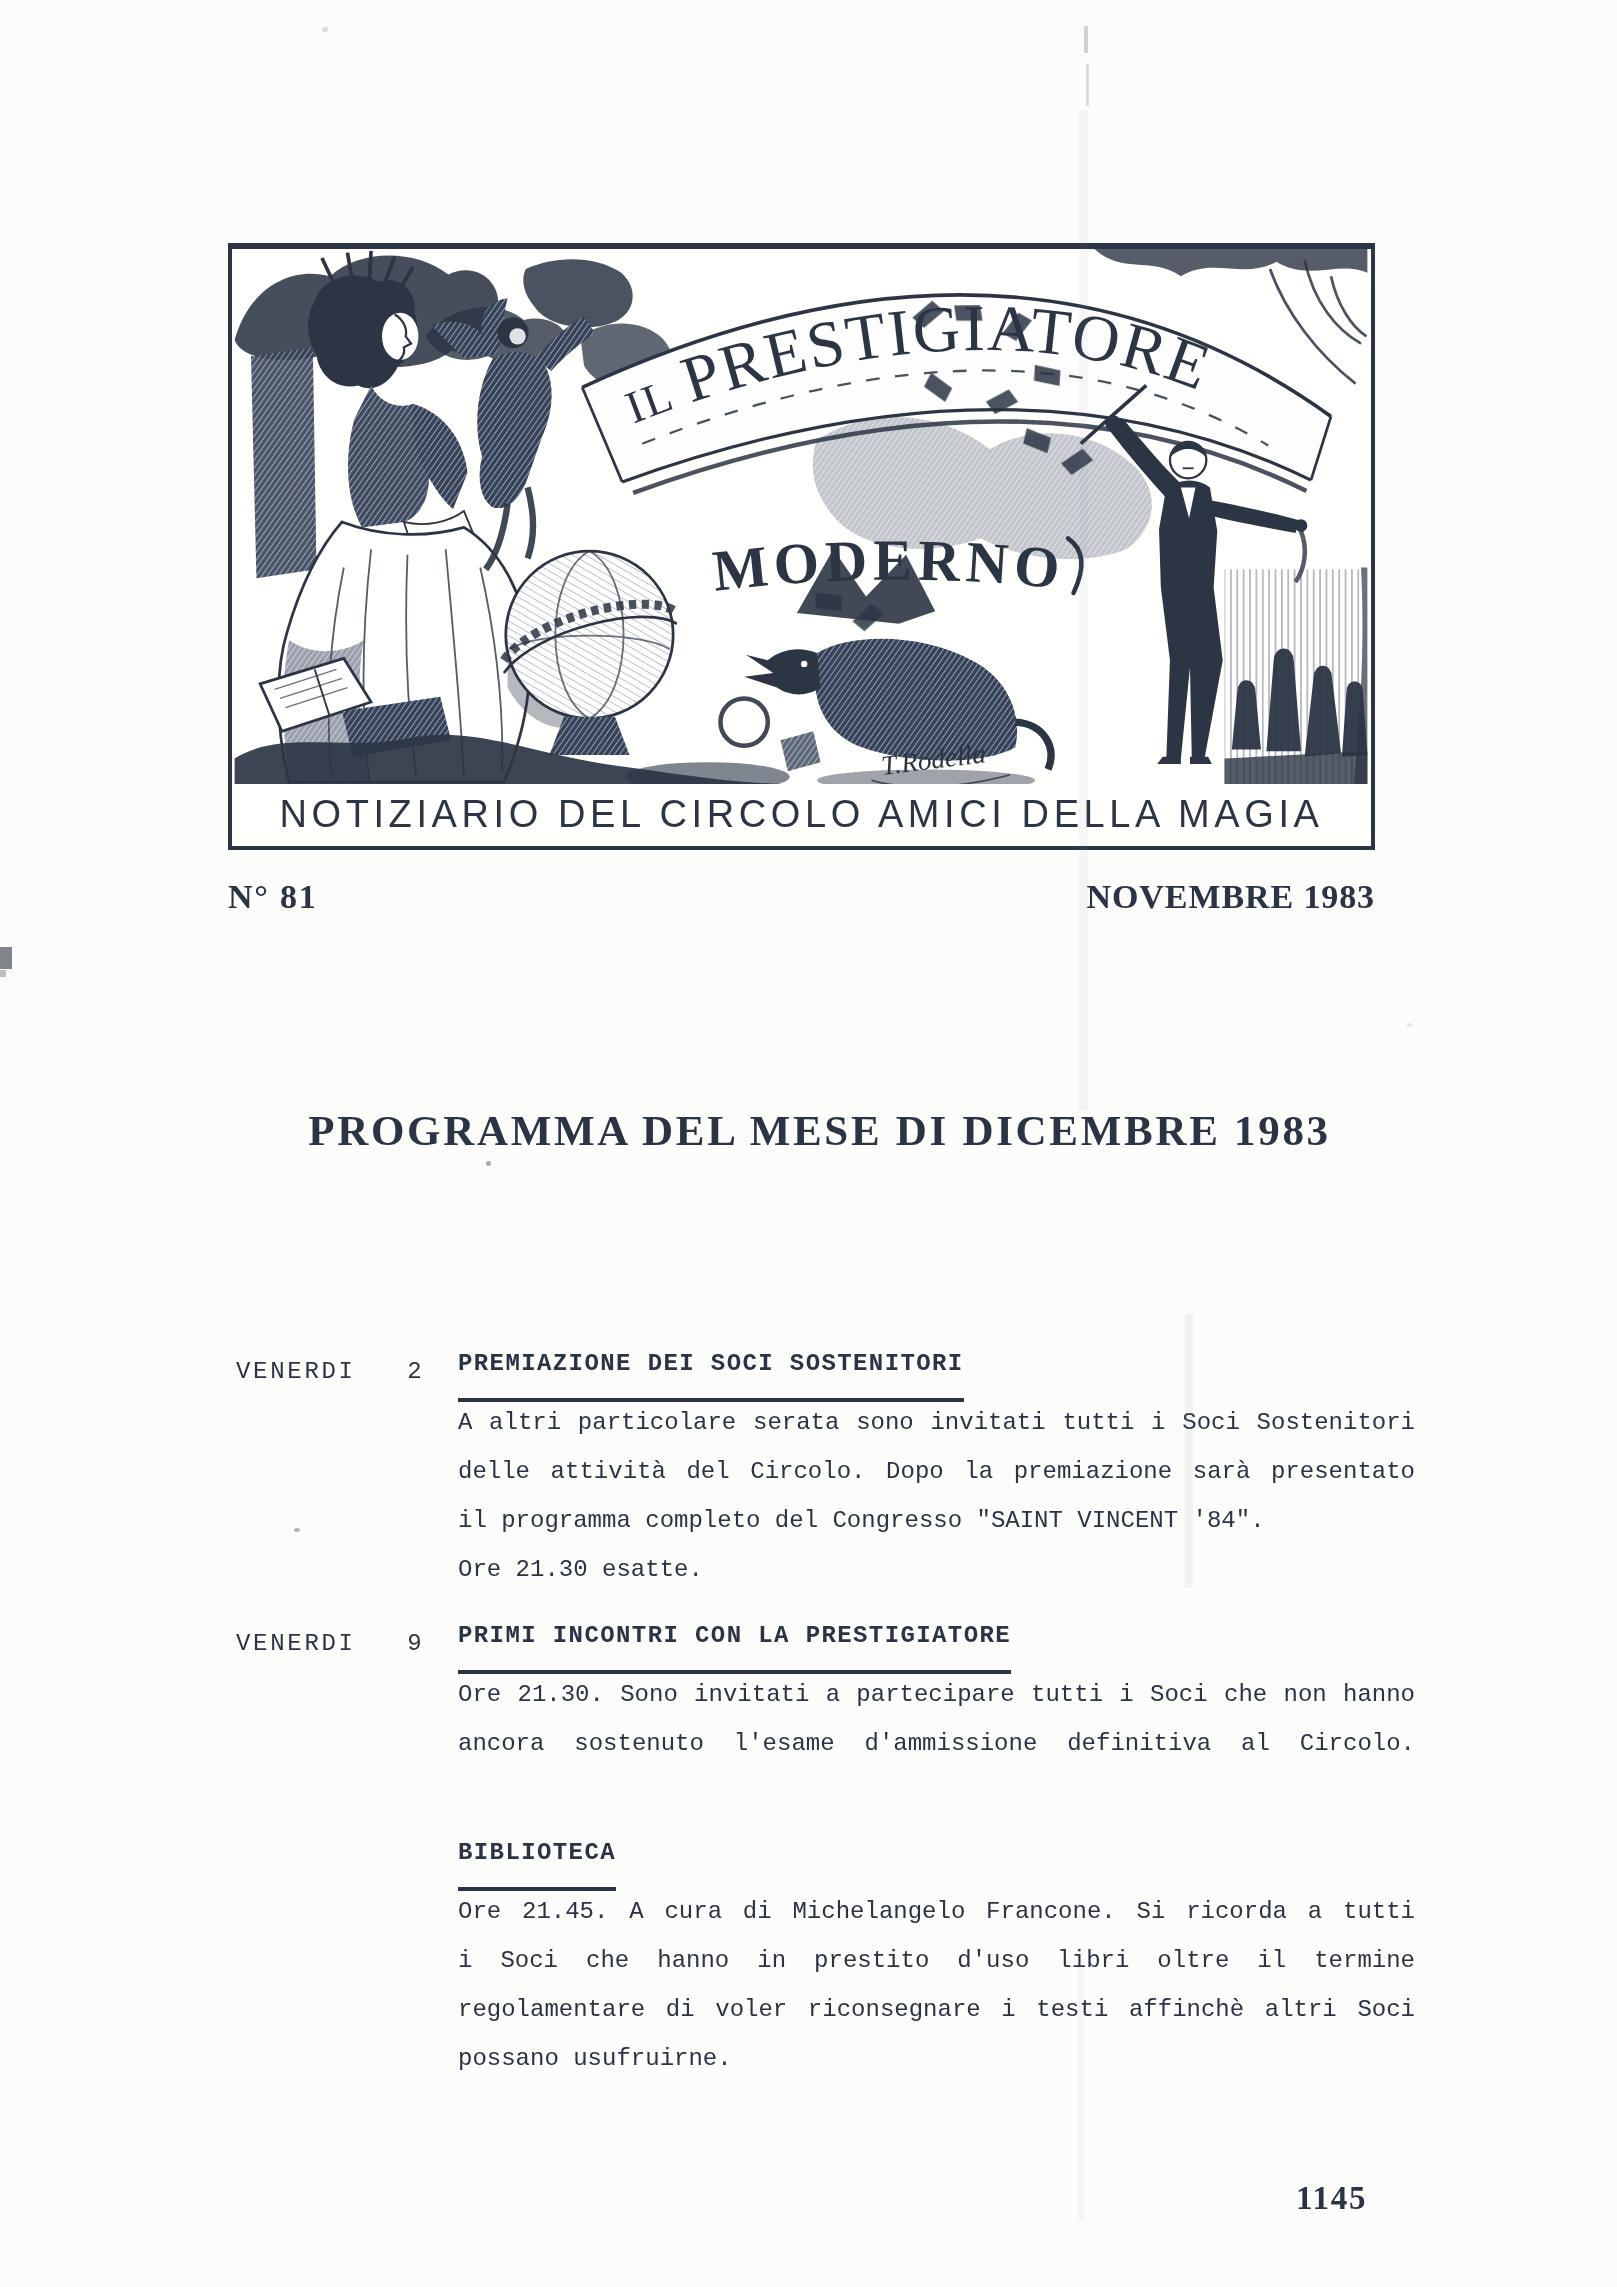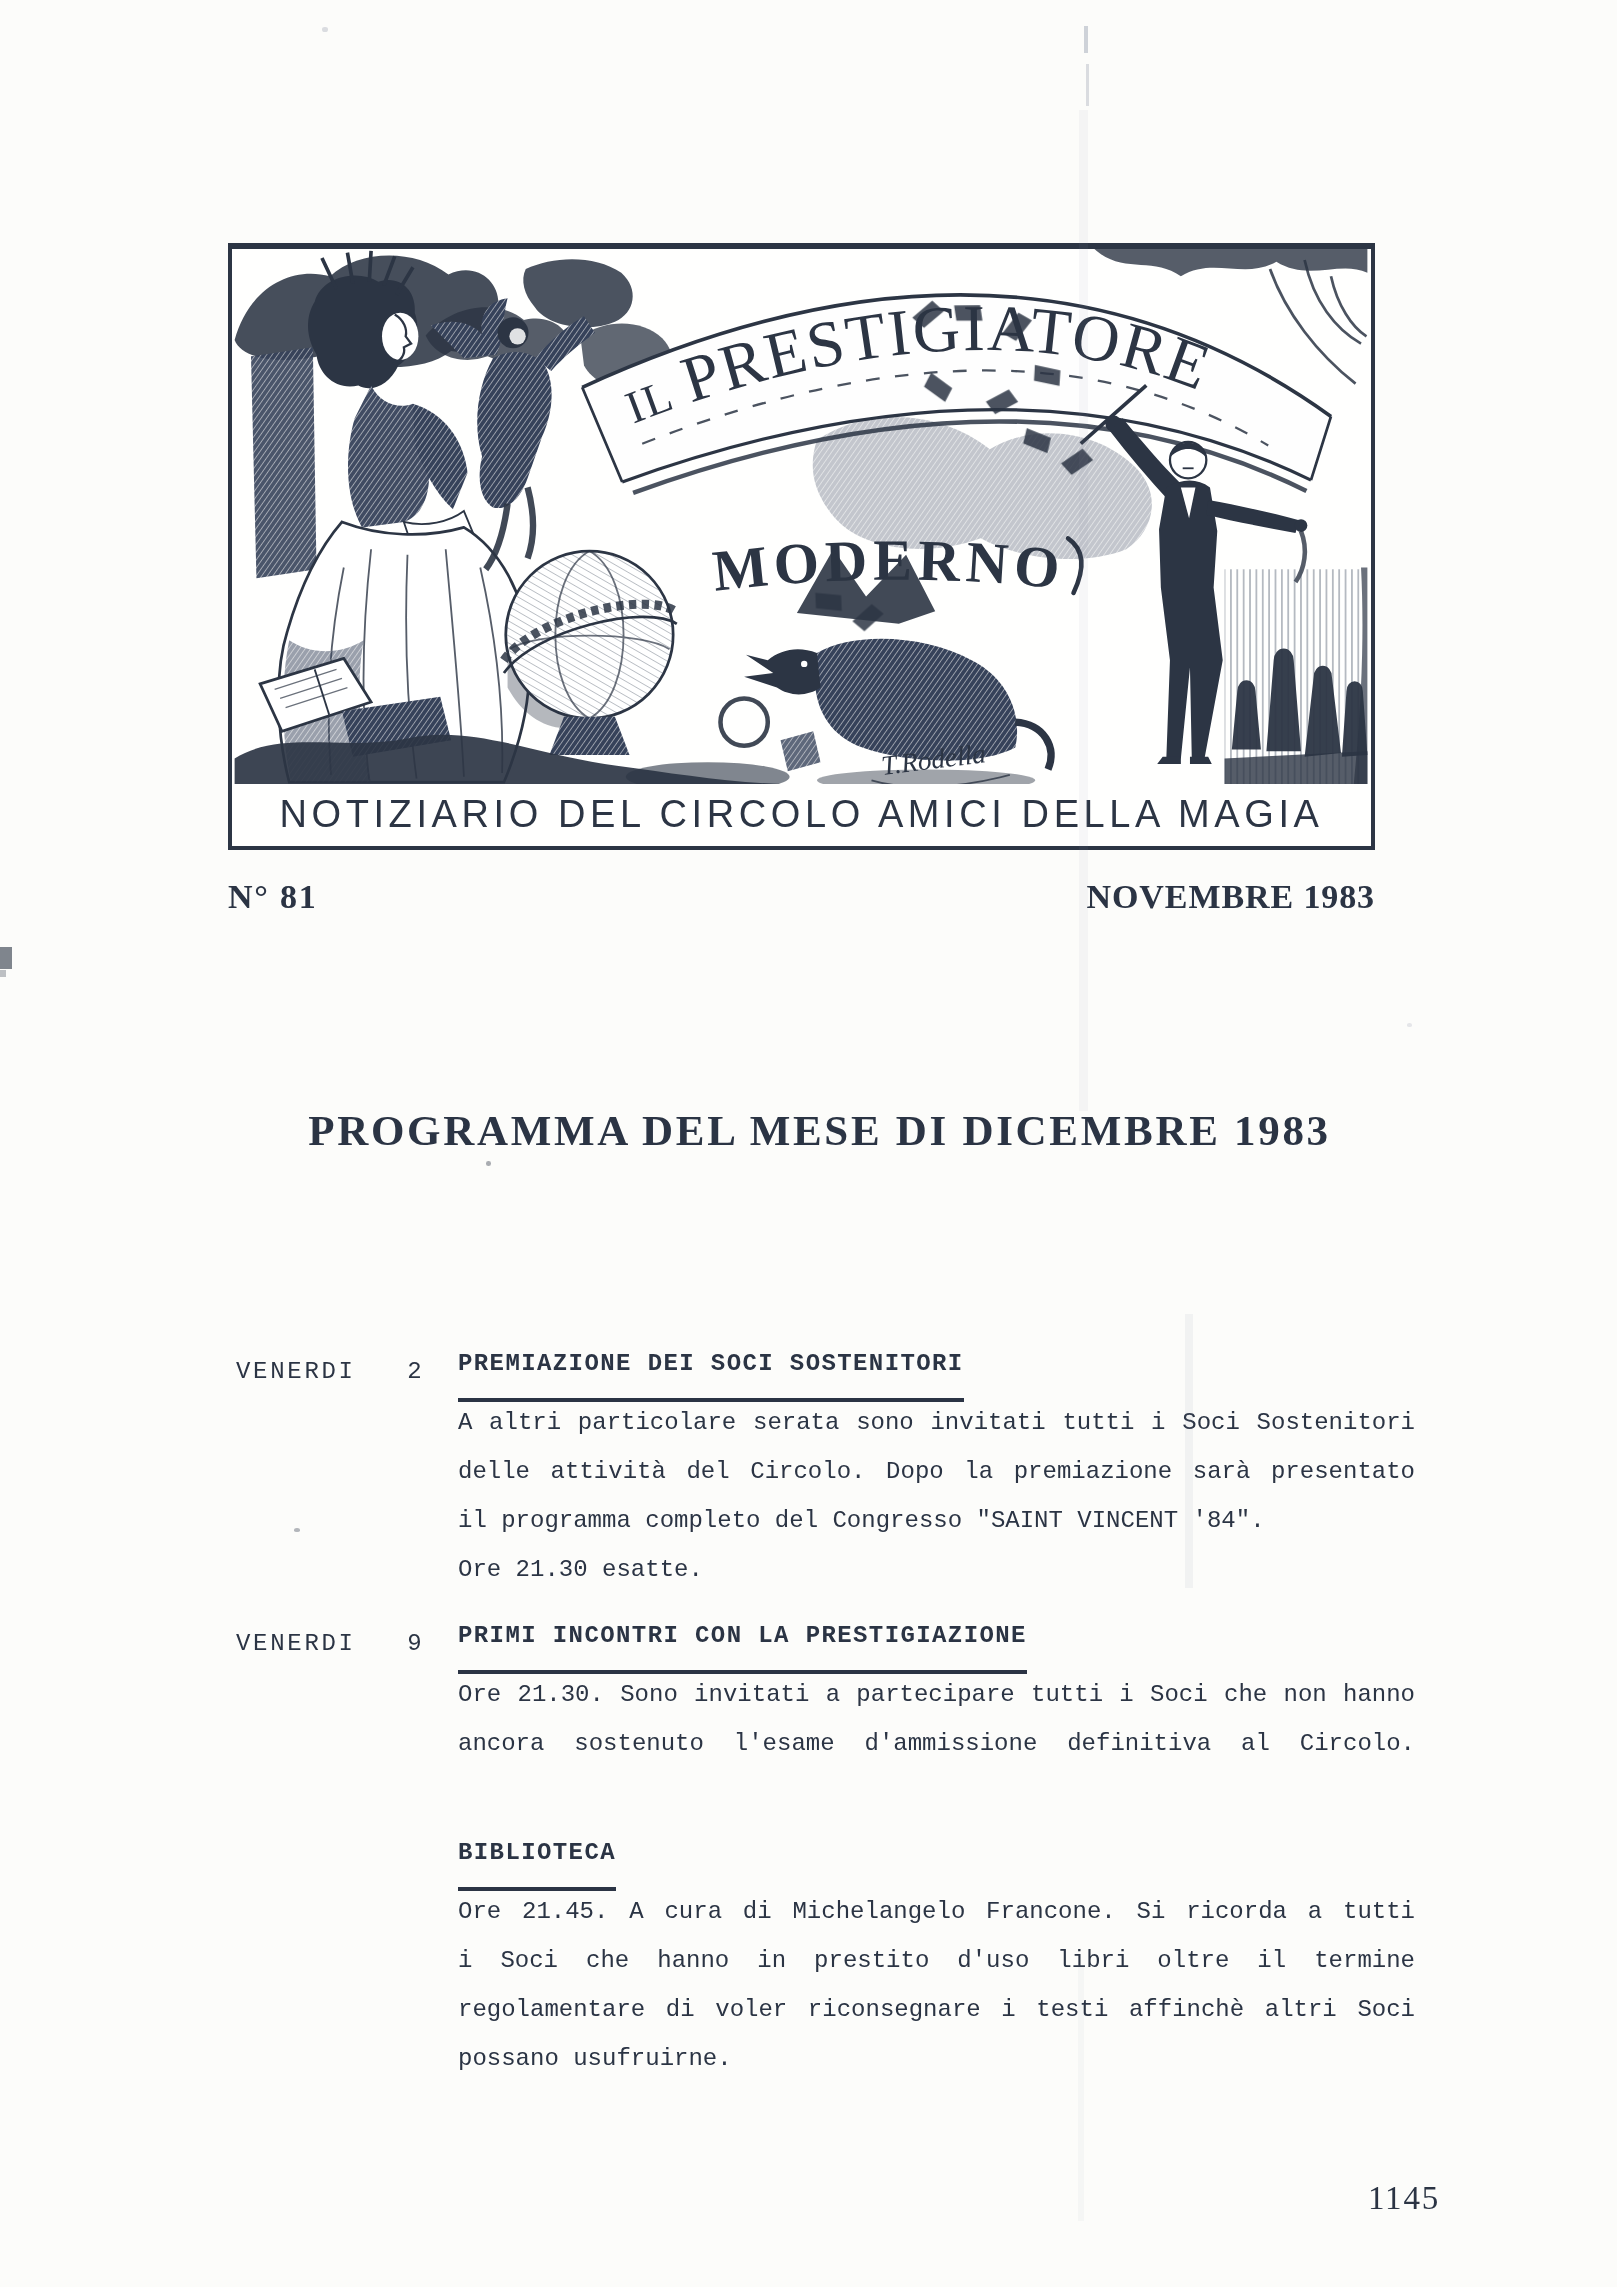--- a/index.html
+++ b/index.html
@@ -46,23 +46,23 @@
   .event .date { font-size:24px; line-height:52px; text-indent:7.3px; }
   .heading-row { height:52px; line-height:40px; }
   .heading-row .hd {
     display:inline-block; font-weight:bold; font-size:24px; letter-spacing:1.4px;
     line-height:33px; padding-bottom:18px; border-bottom:4.6px solid #2b3444;
   }
   .bl { height:49px; line-height:49px; font-size:24px; }
   .bl.j { text-align:justify; text-align-last:justify; }
   
   .page-num {
-    position:absolute; left:1368px; top:2180px;
+    position:absolute; left:1296px; top:2180px;
     font-family:"Liberation Serif","DejaVu Serif",serif;
-    font-weight:normal; font-size:33px; letter-spacing:1.8px; color:#2b3444;
+    font-weight:bold; font-size:33px; letter-spacing:1.8px; color:#2b3444;
   }
   
   .streak, .speck { position:absolute; pointer-events:none; background:#8a93a5; }
   .sA { left:1084px; top:25.6px;  width:3.7px;  height:27.4px;  opacity:.40; }
   .sB { left:1086px; top:64px;  width:2.7px;  height:42px;  opacity:.30; }
   .sC { left:1079px; top:110px; width:9.1px; height:1001px; opacity:.07; }
   .sD { left:1185px; top:1314px;width:8.2px;  height:274px; opacity:.09; }
   .sE { left:1078px; top:1965px;width:5.5px;  height:256px; opacity:.06; }
   .edge1 { left:0; top:947px; width:12px; height:22px; background:#2c3544; opacity:.6; }
   .edge2 { left:0; top:970px; width:6.4px;  height:7.3px;  background:#2c3544; opacity:.3; }
@@ -247,21 +247,21 @@
           <div class="bl j">A altri particolare serata sono invitati tutti i Soci Sostenitori</div>
           <div class="bl j">delle attività del Circolo. Dopo la premiazione sarà presentato</div>
           <div class="bl">il programma completo del Congresso "SAINT VINCENT '84".</div>
           <div class="bl">Ore 21.30 esatte.</div>
         </div>
       </div>
       <div class="event">
         <div class="day">VENERDI</div>
         <div class="date">9</div>
         <div class="content">
-          <div class="heading-row"><span class="hd">PRIMI INCONTRI CON LA PRESTIGIAZIONE</span></div>
+          <div class="heading-row"><span class="hd">PRIMI INCONTRI CON LA PRESTIGIATORE</span></div>
           <div class="bl j">Ore 21.30. Sono invitati a partecipare tutti i Soci che non hanno</div>
           <div class="bl j">ancora sostenuto l'esame d'ammissione definitiva al Circolo.</div>
         </div>
       </div>
       <div class="event">
         <div class="day"></div>
         <div class="date"></div>
         <div class="content">
           <div class="heading-row"><span class="hd">BIBLIOTECA</span></div>
           <div class="bl j">Ore 21.45. A cura di Michelangelo Francone. Si ricorda a tutti</div>

